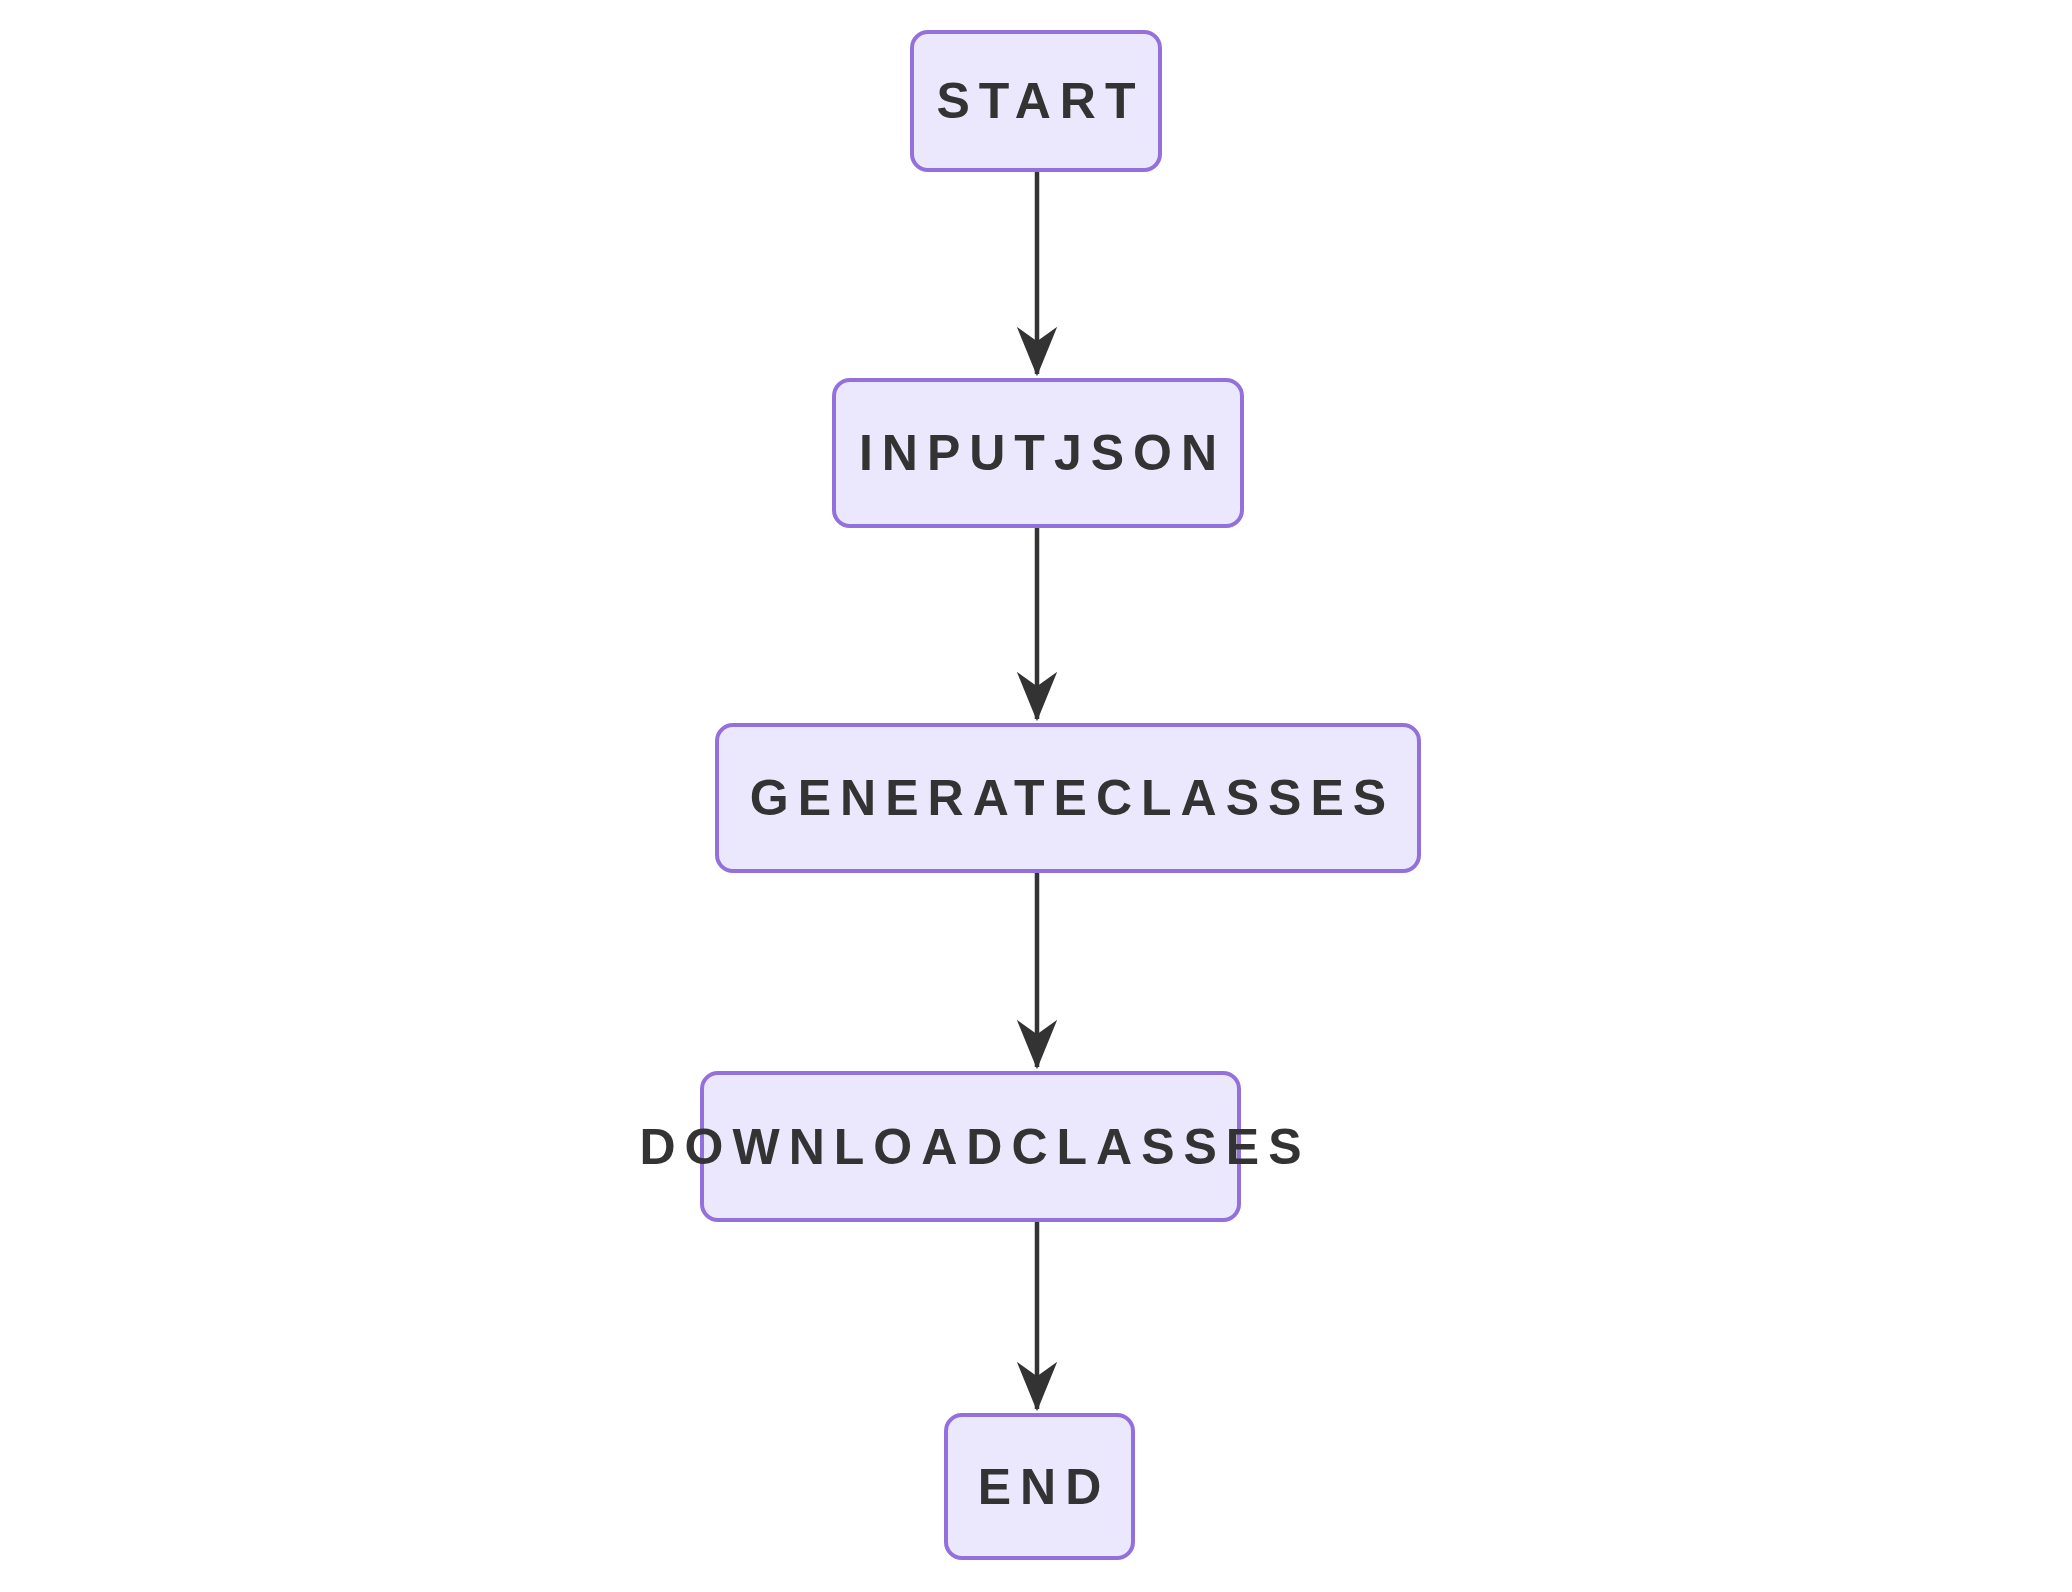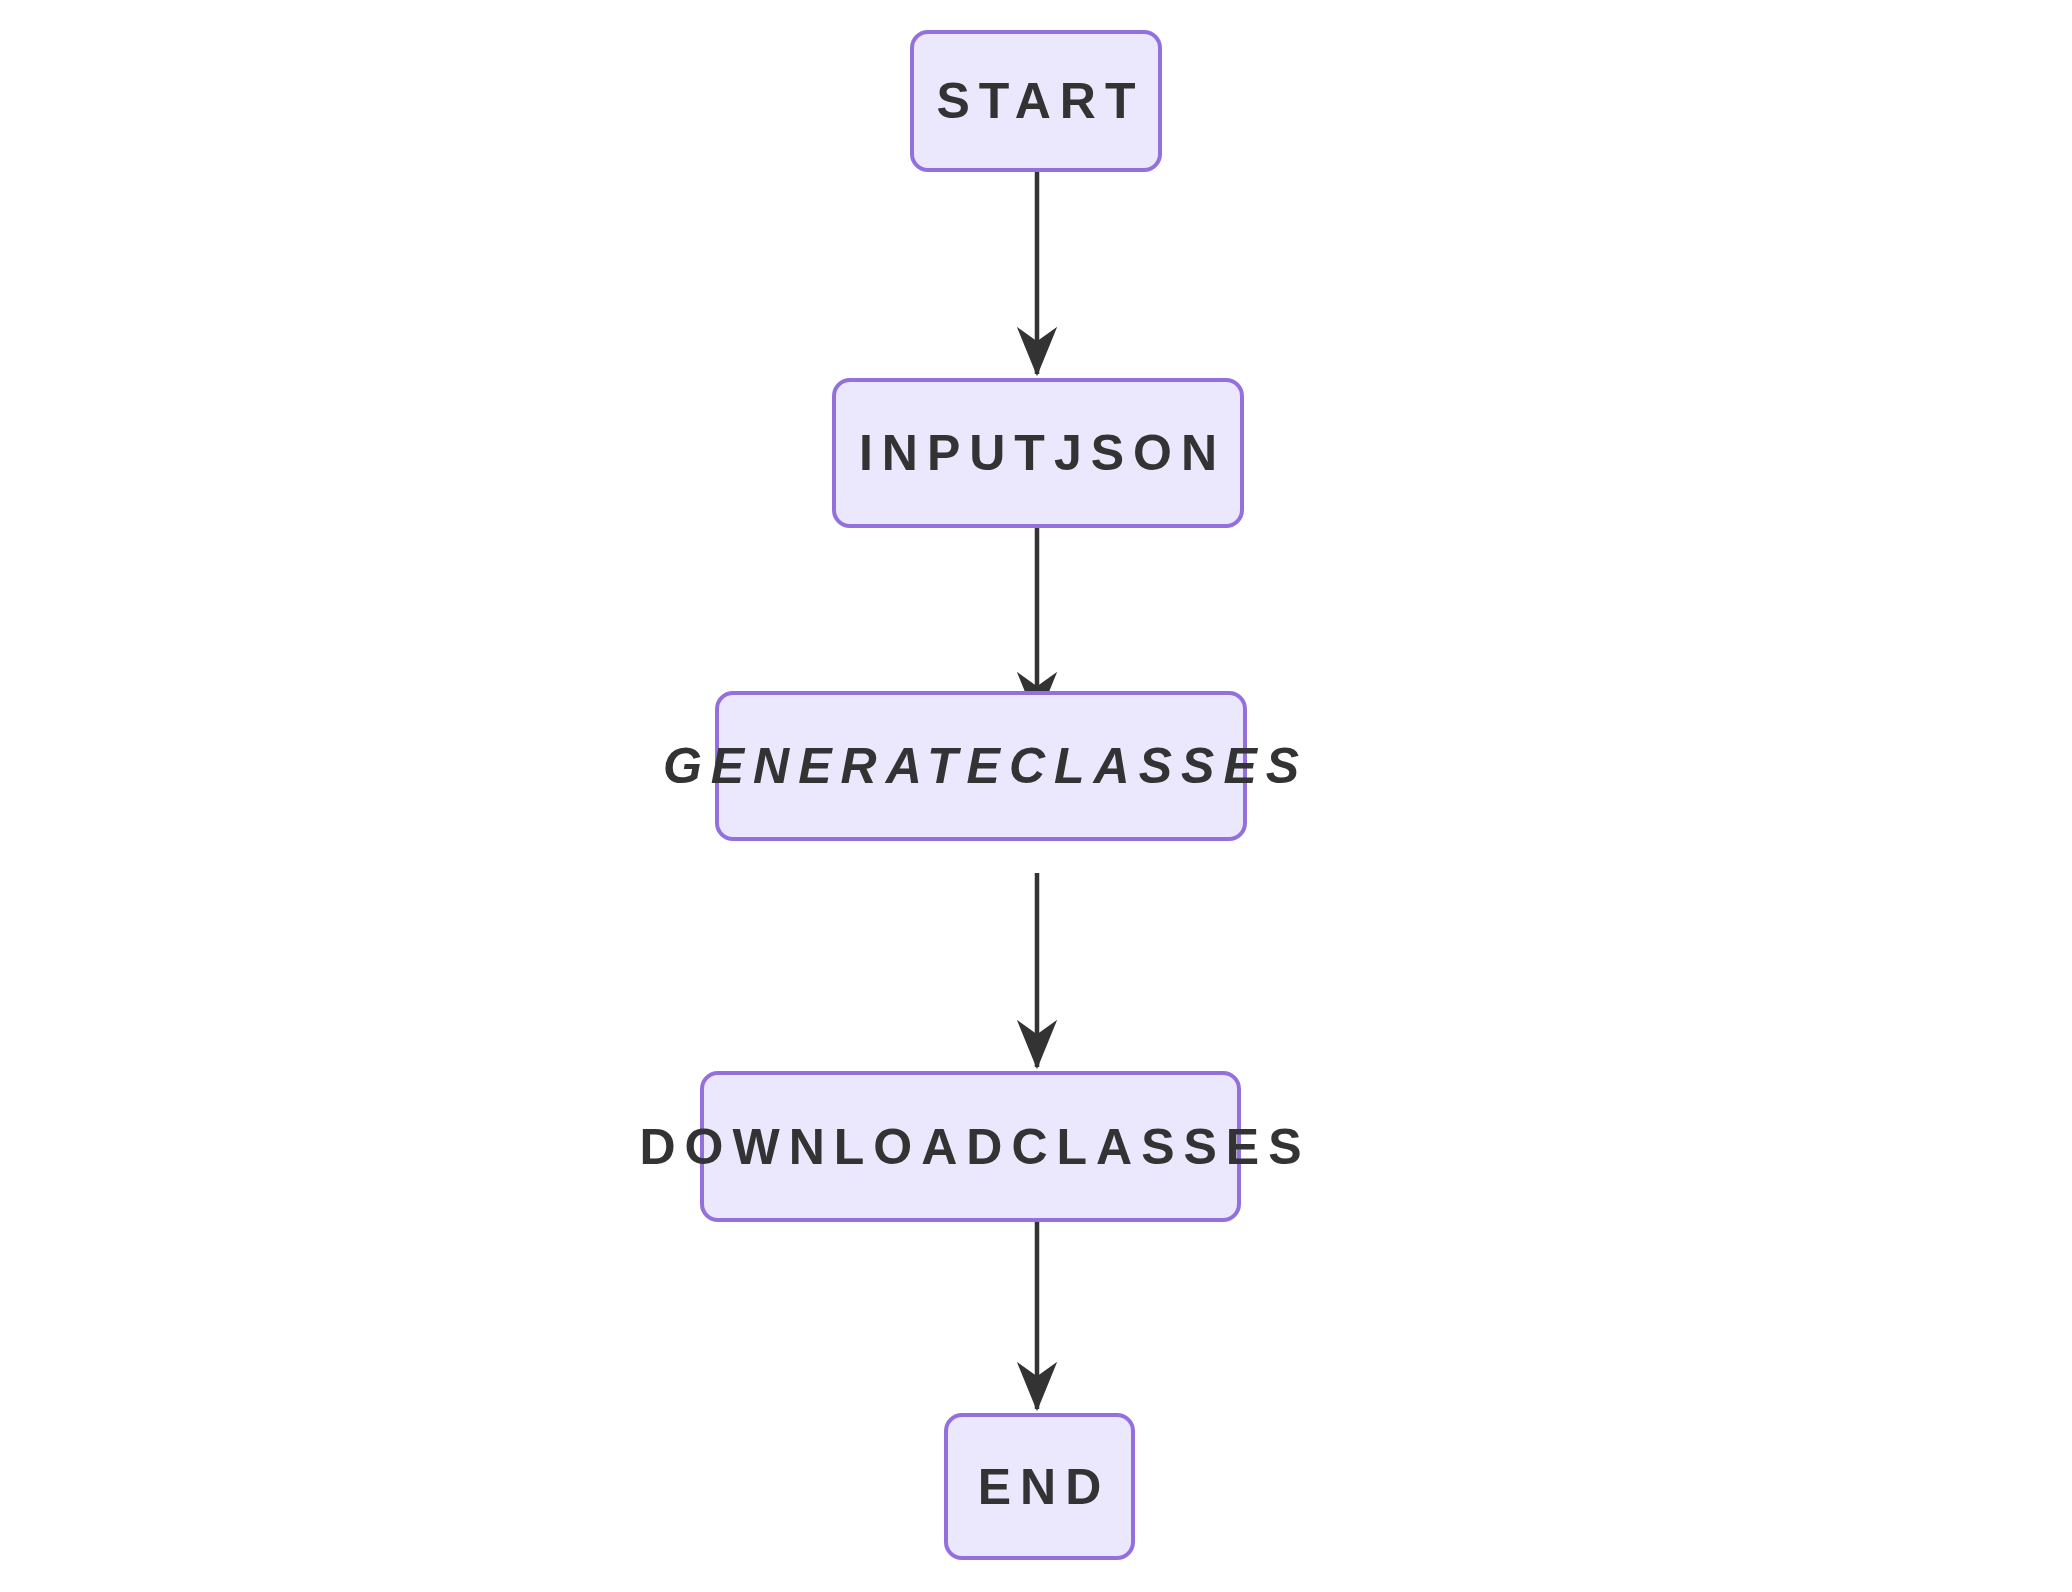--- a/index.html
+++ b/index.html
@@ -42,21 +42,21 @@
     font-weight: 700;
     letter-spacing: 9px;
     text-indent: 9px;
     line-height: 1;
     white-space: nowrap;
     text-transform: uppercase;
   }
   
   #node-start          { left: 910px;  top: 30px;   width: 252px; height: 142px; text-align: right; }
   #node-inputjson      { left: 832px;  top: 378px;  width: 412px; height: 150px; }
-  #node-generateclasses{ left: 715px;  top: 691px;  width: 532px; height: 150px; font-style: italic; }
+  #node-generateclasses{ left: 715px;  top: 723px;  width: 706px; height: 150px; }
   #node-downloadclasses{ left: 700px;  top: 1071px; width: 541px; height: 151px; }
   #node-end            { left: 944px;  top: 1413px; width: 191px; height: 147px; border-radius: 18px; }
 </style>
 </head>
 <body>
 
 <div id="canvas">
 
   <svg id="flow-svg" viewBox="0 0 2072 1592" xmlns="http://www.w3.org/2000/svg">
     <defs>

